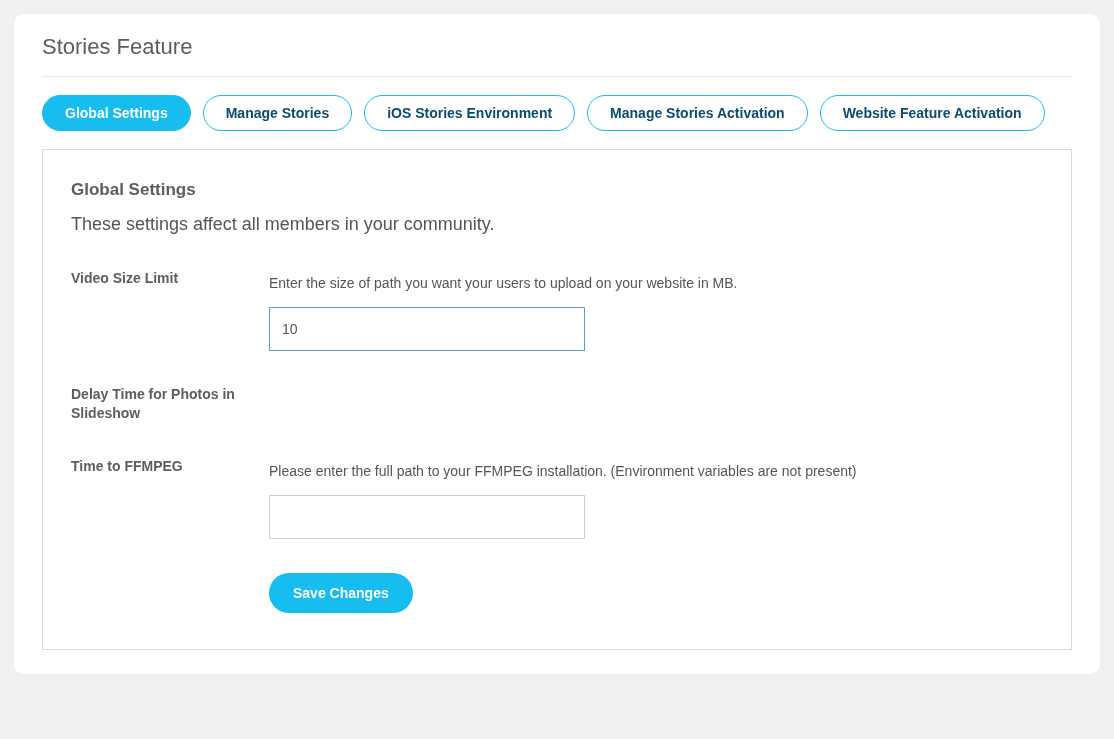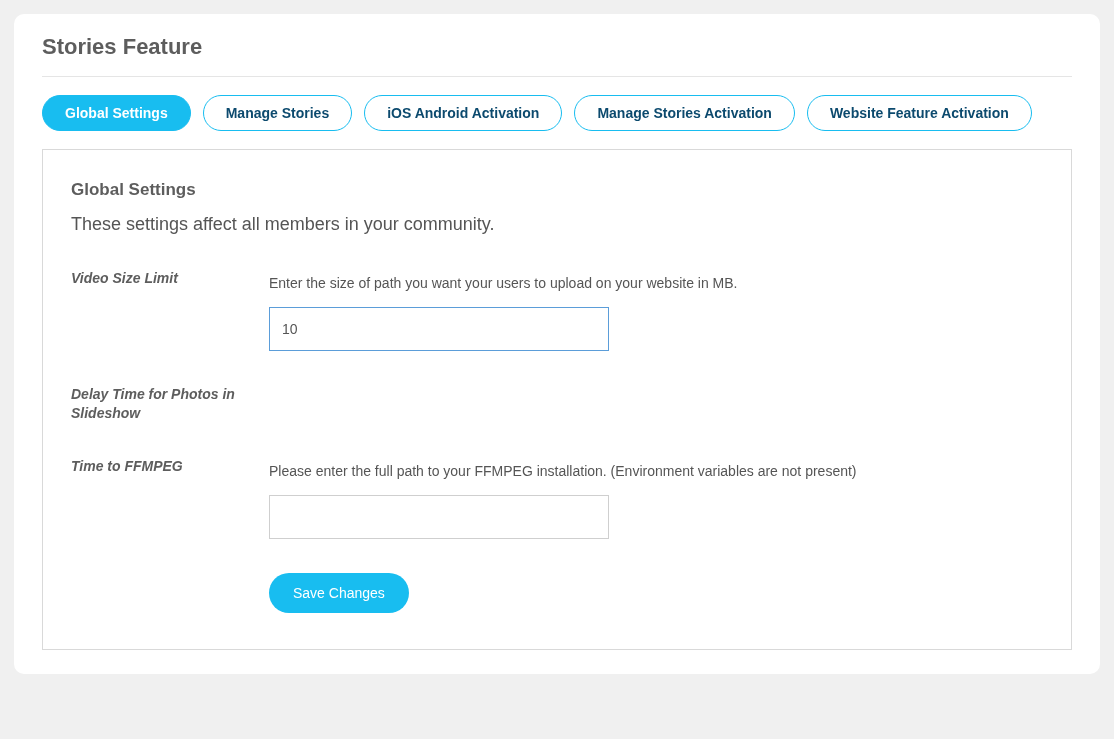--- a/index.html
+++ b/index.html
@@ -15,21 +15,21 @@
       color: #333;
     }
     .card {
       background: #ffffff;
       border-radius: 10px;
       padding: 20px 28px 24px 28px;
       width: 1086px;
     }
     .page-title {
       font-size: 22px;
-      font-weight: 700;
+      font-weight: 400;
       color: #5d5d5d;
       padding-bottom: 16px;
       border-bottom: 1px solid #e5e5e5;
       margin-bottom: 18px;
     }
     .tabs {
       display: flex;
       gap: 12px;
       margin-bottom: 18px;
       flex-wrap: wrap;
@@ -69,69 +69,68 @@
       align-items: flex-start;
       margin-bottom: 34px;
     }
     .form-label {
       width: 198px;
       flex-shrink: 0;
       font-weight: 700;
       color: #5d5d5d;
       font-size: 14px;
       line-height: 1.35;
-      font-style: italic;
     }
     .form-content {
       flex: 1;
     }
     .form-help {
       color: #555;
       font-size: 14px;
       line-height: 2.0;
       margin-bottom: 10px;
     }
     .text-input {
-      width: 340px;
+      width: 316px;
       height: 44px;
       border: 1px solid #cfcfcf;
       padding: 0 12px;
       font-size: 14px;
       color: #555;
       outline: none;
       font-family: inherit;
     }
     .text-input.focused {
       border: 1px solid #5b9dd9;
     }
     .submit-row {
       margin-left: 198px;
       margin-top: 8px;
     }
     .btn-primary {
       background: #18bdf0;
       color: #ffffff;
       border: none;
-      font-weight: 400;
+      font-weight: 700;
       font-size: 14px;
       padding: 12px 24px;
       border-radius: 22px;
       cursor: pointer;
     }
   </style>
 </head>
 <body>
 
 <div class="card">
   <h1 class="page-title">Stories Feature</h1>
 
   <div class="tabs">
     <button class="tab active">Global Settings</button>
     <button class="tab">Manage Stories</button>
-    <button class="tab">iOS Android Activation</button>
+    <button class="tab">iOS Stories Environment</button>
     <button class="tab">Manage Stories Activation</button>
     <button class="tab">Website Feature Activation</button>
   </div>
 
   <div class="panel">
     <h2 class="section-title">Global Settings</h2>
     <p class="section-desc">These settings affect all members in your community.</p>
 
     <div class="form-row">
       <div class="form-label">Video Size Limit</div>

